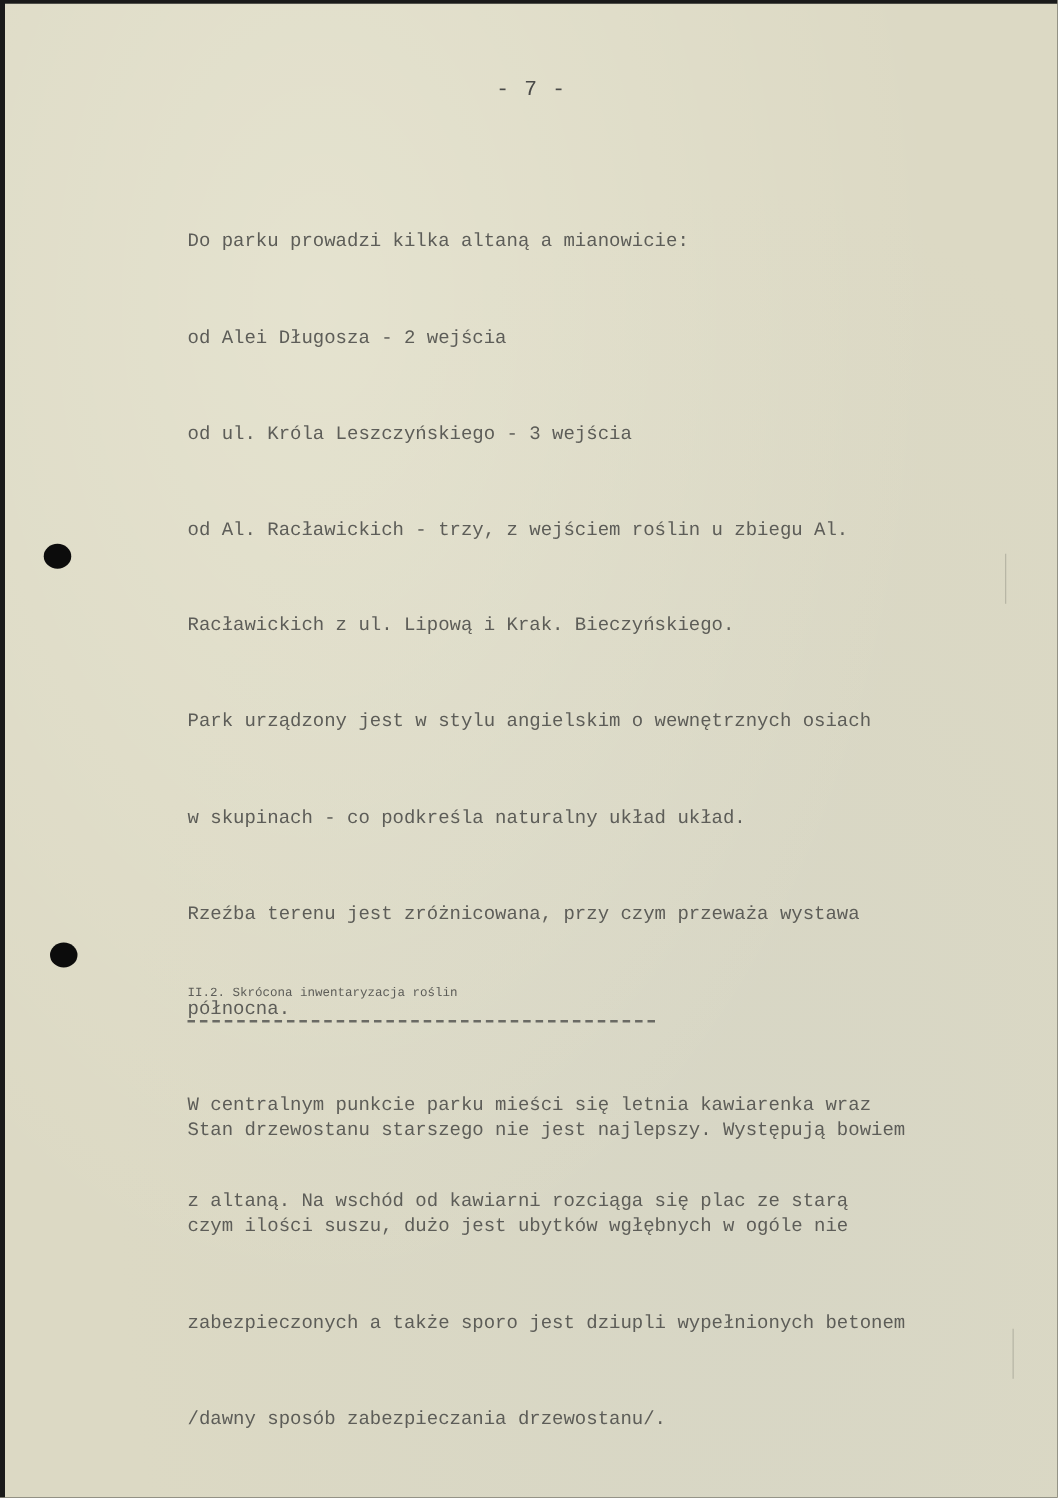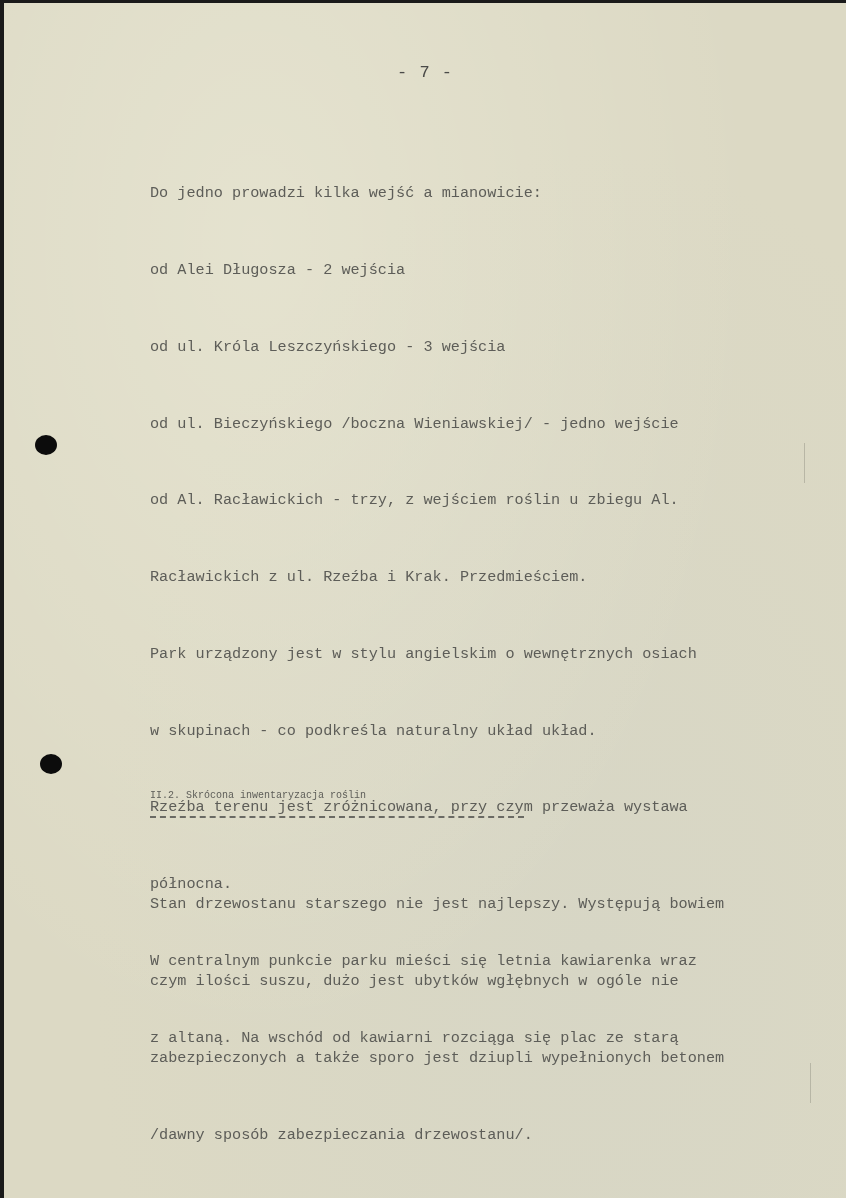--- a/index.html
+++ b/index.html
@@ -61,26 +61,25 @@
 
 <div class="paper">
   <div class="punch-hole hole-1"></div>
   <div class="punch-hole hole-2"></div>
   <div class="crease" style="left:800px; top:440px; height:40px;"></div>
   <div class="crease" style="left:806px; top:1060px; height:40px;"></div>
 
   <div class="page-number">- 7 -</div>
 
   <div class="text">
-    <span class="line">Do jedno prowadzi kilka wejść a mianowicie:</span>
+    <span class="line">Do parku prowadzi kilka altaną a mianowicie:</span>
     <span class="line">od Alei Długosza - 2 wejścia</span>
     <span class="line">od ul. Króla Leszczyńskiego - 3 wejścia</span>
-    <span class="line">od ul. Bieczyńskiego /boczna Wieniawskiej/ - jedno wejście</span>
     <span class="line">od Al. Racławickich - trzy, z wejściem roślin u zbiegu Al.</span>
-    <span class="line">Racławickich z ul. Rzeźba i Krak. Przedmieściem.</span>
+    <span class="line">Racławickich z ul. Lipową i Krak. Bieczyńskiego.</span>
     <span class="line">Park urządzony jest w stylu angielskim o wewnętrznych osiach</span>
     <span class="line">w skupinach - co podkreśla naturalny układ układ.</span>
     <span class="line">Rzeźba terenu jest zróżnicowana, przy czym przeważa wystawa</span>
     <span class="line">północna.</span>
     <span class="line">W centralnym punkcie parku mieści się letnia kawiarenka wraz</span>
     <span class="line">z altaną. Na wschód od kawiarni rozciąga się plac ze starą</span>
     
     
     
     

